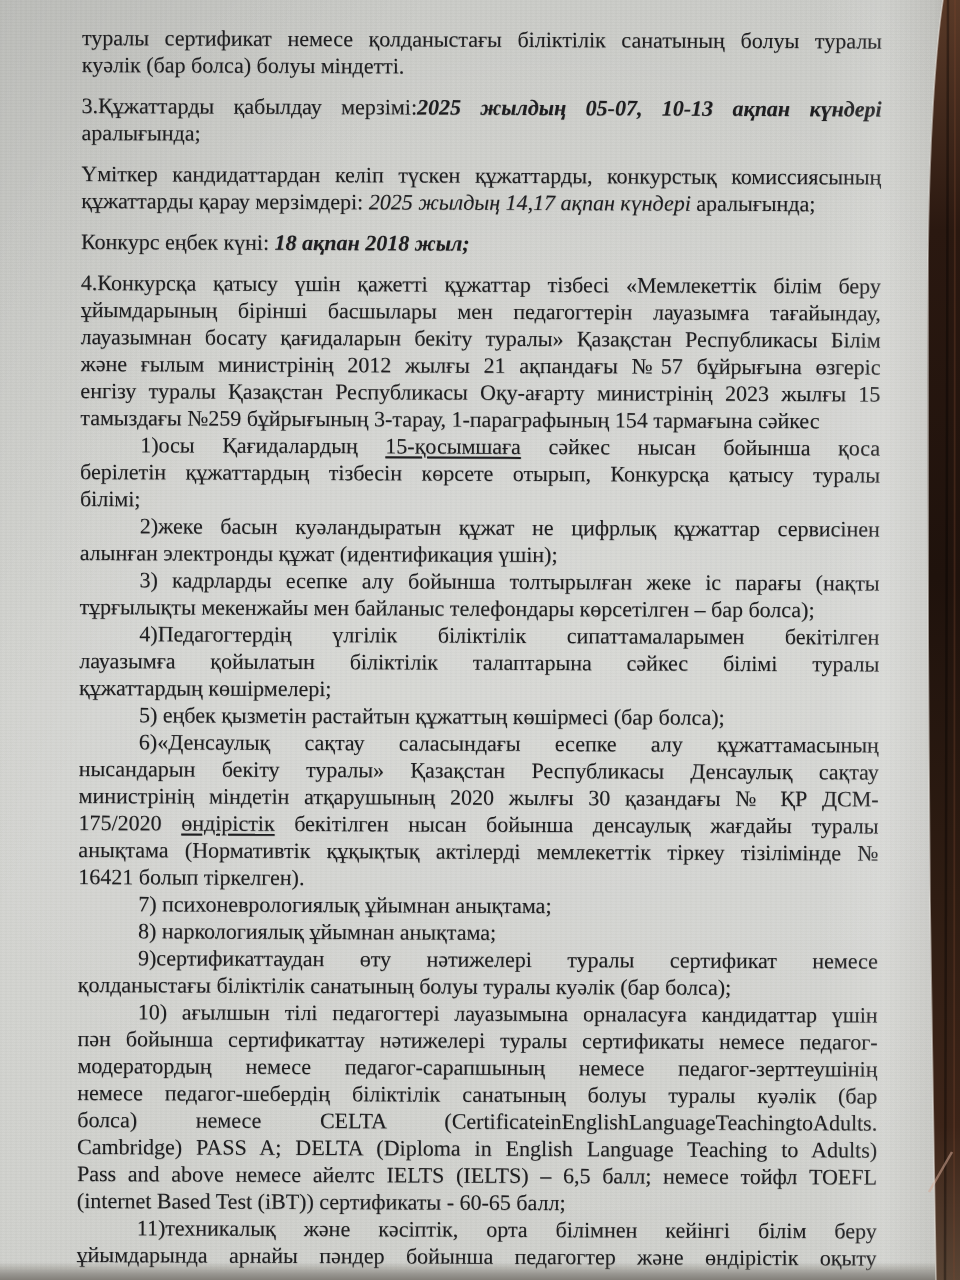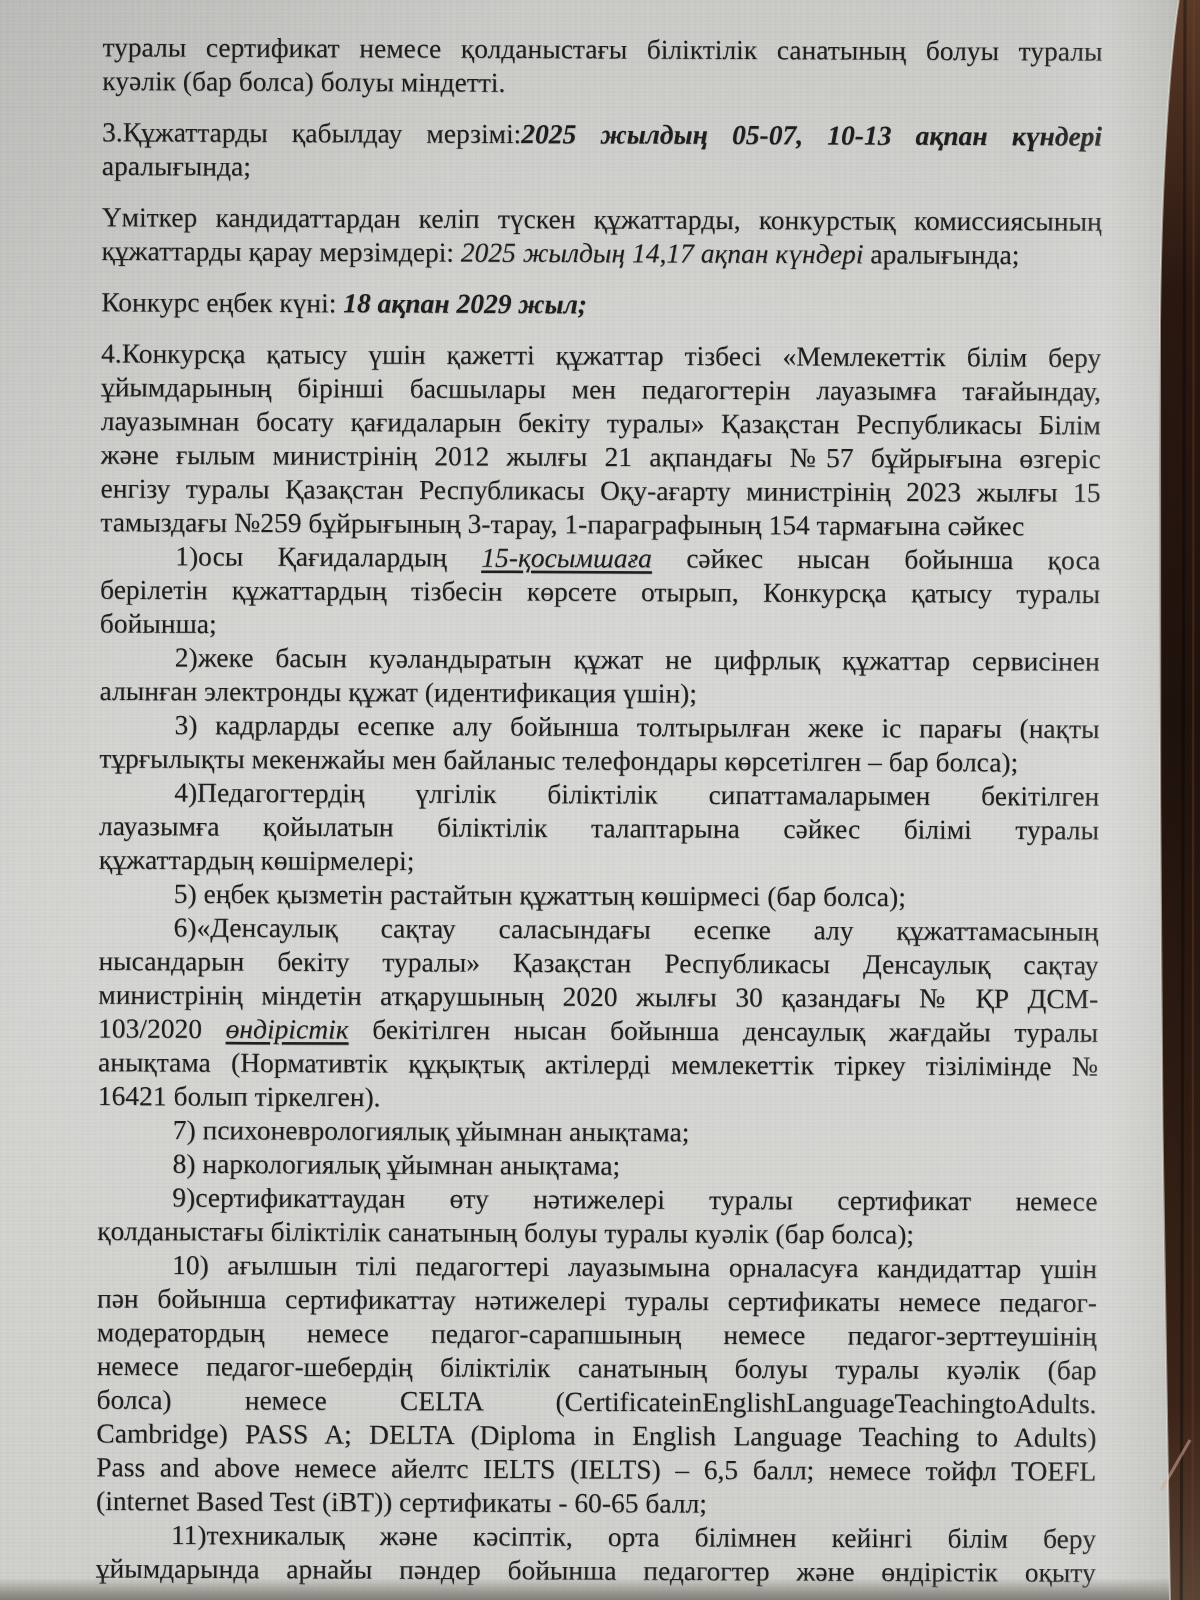--- a/index.html
+++ b/index.html
@@ -36,21 +36,21 @@
     transform:rotate(0.25deg); transform-origin:0 0;
   }
   .para { margin:0; }
   .para.gap { margin-top:14px; }
   .line { height:27px; overflow:hidden; }
   .line.j { text-align:justify; text-align-last:justify; }
   .para.ind .line:first-child { text-indent:60px; }
   .seg.r  { }
   .seg.bi { font-weight:bold; font-style:italic; }
   .seg.i  { font-style:italic; }
-  .seg.u  { text-decoration:underline; text-underline-offset:3px; text-decoration-thickness:1.5px;font-style:italic; }
+  .seg.u  { text-decoration:underline; text-underline-offset:3px; text-decoration-thickness:1.5px; }
 </style>
 </head>
 <body>
 
 <div id="canvas">
 
   <div class="grain"></div>
 
   <div class="doc-text">
       <div class="para">
@@ -59,34 +59,34 @@
       </div>
       <div class="para gap">
         <div class="line j"><span class="seg r">3.Құжаттарды қабылдау мерзімі:</span><span class="seg bi">2025 жылдың 05-07, 10-13 ақпан күндері</span></div>
         <div class="line"><span class="seg r">аралығында;</span></div>
       </div>
       <div class="para gap">
         <div class="line j"><span class="seg r">Үміткер кандидаттардан келіп түскен құжаттарды, конкурстық комиссиясының</span></div>
         <div class="line"><span class="seg r">құжаттарды қарау мерзімдері: </span><span class="seg i">2025 жылдың 14,17 ақпан күндері</span><span class="seg r"> аралығында;</span></div>
       </div>
       <div class="para gap">
-        <div class="line"><span class="seg r">Конкурс еңбек күні: </span><span class="seg bi">18 ақпан 2029 жыл;</span></div>
+        <div class="line"><span class="seg r">Конкурс еңбек күні: </span><span class="seg bi">18 ақпан 2018 жыл;</span></div>
       </div>
       <div class="para gap">
         <div class="line j"><span class="seg r">4.Конкурсқа қатысу үшін қажетті құжаттар тізбесі «Мемлекеттік білім беру</span></div>
         <div class="line j"><span class="seg r">ұйымдарының бірінші басшылары мен педагогтерін лауазымға тағайындау,</span></div>
         <div class="line j"><span class="seg r">лауазымнан босату қағидаларын бекіту туралы» Қазақстан Республикасы Білім</span></div>
         <div class="line j"><span class="seg r">және ғылым министрінің 2012 жылғы 21 ақпандағы №57 бұйрығына өзгеріс</span></div>
         <div class="line j"><span class="seg r">енгізу туралы Қазақстан Республикасы Оқу-ағарту министрінің 2023 жылғы 15</span></div>
         <div class="line"><span class="seg r">тамыздағы №259 бұйрығының 3-тарау, 1-параграфының 154 тармағына сәйкес</span></div>
       </div>
       <div class="para ind">
         <div class="line j"><span class="seg r">1)осы Қағидалардың </span><span class="seg u">15-қосымшаға</span><span class="seg r"> сәйкес нысан бойынша қоса</span></div>
         <div class="line j"><span class="seg r">берілетін құжаттардың тізбесін көрсете отырып, Конкурсқа қатысу туралы</span></div>
-        <div class="line"><span class="seg r">бойынша;</span></div>
+        <div class="line"><span class="seg r">білімі;</span></div>
       </div>
       <div class="para ind">
         <div class="line j"><span class="seg r">2)жеке басын куәландыратын құжат не цифрлық құжаттар сервисінен</span></div>
         <div class="line"><span class="seg r">алынған электронды құжат (идентификация үшін);</span></div>
       </div>
       <div class="para ind">
         <div class="line j"><span class="seg r">3) кадрларды есепке алу бойынша толтырылған жеке іс парағы (нақты</span></div>
         <div class="line"><span class="seg r">тұрғылықты мекенжайы мен байланыс телефондары көрсетілген – бар болса);</span></div>
       </div>
       <div class="para ind">
@@ -94,21 +94,21 @@
         <div class="line j"><span class="seg r">лауазымға қойылатын біліктілік талаптарына сәйкес білімі туралы</span></div>
         <div class="line"><span class="seg r">құжаттардың көшірмелері;</span></div>
       </div>
       <div class="para ind">
         <div class="line"><span class="seg r">5) еңбек қызметін растайтын құжаттың көшірмесі (бар болса);</span></div>
       </div>
       <div class="para ind">
         <div class="line j"><span class="seg r">6)«Денсаулық сақтау саласындағы есепке алу құжаттамасының</span></div>
         <div class="line j"><span class="seg r">нысандарын бекіту туралы» Қазақстан Республикасы Денсаулық сақтау</span></div>
         <div class="line j"><span class="seg r">министрінің міндетін атқарушының 2020 жылғы 30 қазандағы № ҚР ДСМ-</span></div>
-        <div class="line j"><span class="seg r">103/2020 </span><span class="seg u">өндірістік</span><span class="seg r"> бекітілген нысан бойынша денсаулық жағдайы туралы</span></div>
+        <div class="line j"><span class="seg r">175/2020 </span><span class="seg u">өндірістік</span><span class="seg r"> бекітілген нысан бойынша денсаулық жағдайы туралы</span></div>
         <div class="line j"><span class="seg r">анықтама (Нормативтік құқықтық актілерді мемлекеттік тіркеу тізілімінде №</span></div>
         <div class="line"><span class="seg r">16421 болып тіркелген).</span></div>
       </div>
       <div class="para ind">
         <div class="line"><span class="seg r">7) психоневрологиялық ұйымнан анықтама;</span></div>
       </div>
       <div class="para ind">
         <div class="line"><span class="seg r">8) наркологиялық ұйымнан анықтама;</span></div>
       </div>
       <div class="para ind">

